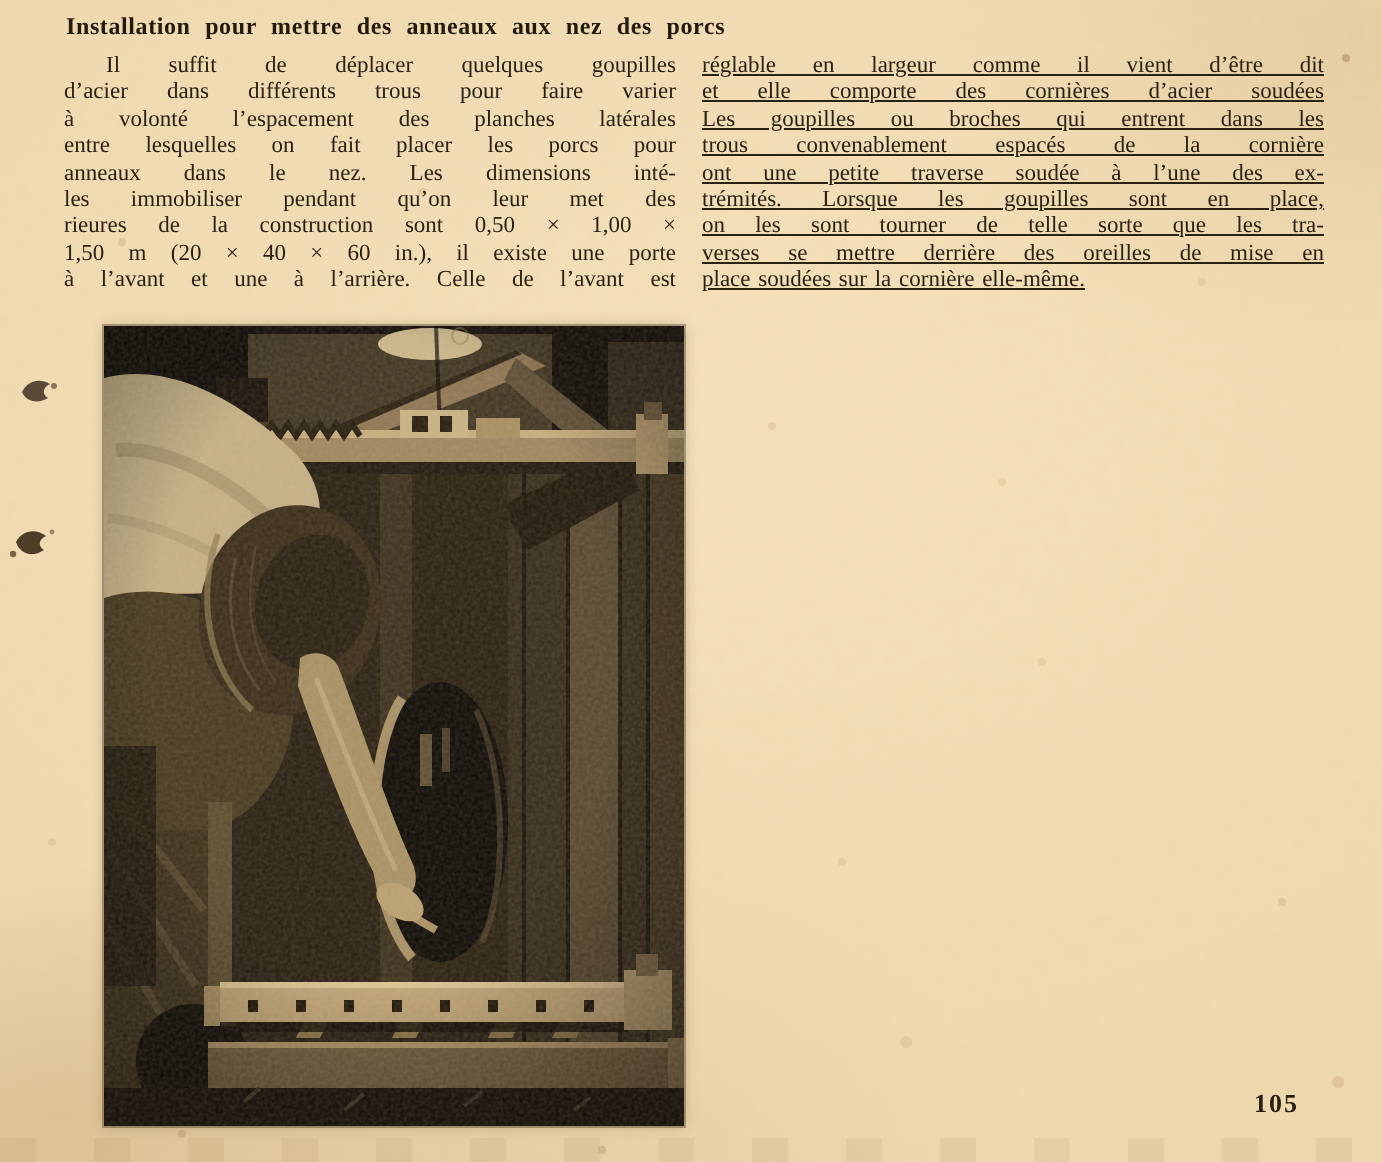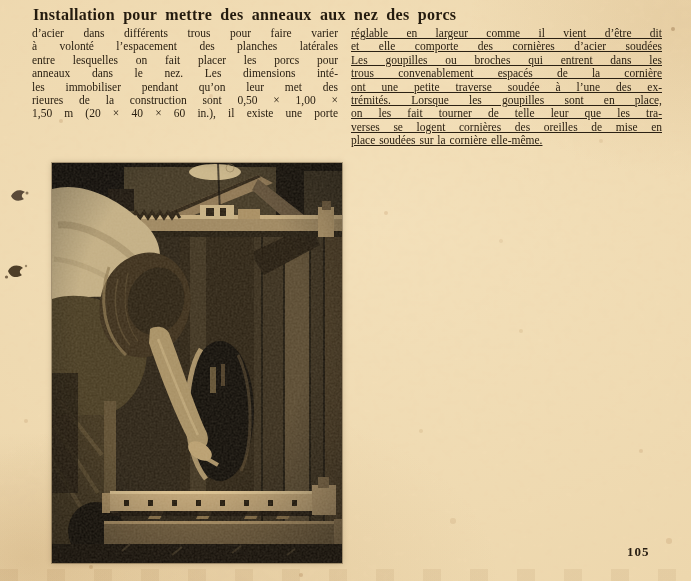--- a/index.html
+++ b/index.html
@@ -19,21 +19,21 @@
     box-shadow:
       60px 120px 0 1px rgba(150,95,45,.18), 210px 95px 0 1px rgba(150,95,45,.13),
       385px 212px 0 1px rgba(160,100,50,.16), 520px 330px 0 1px rgba(150,95,45,.12),
       640px 450px 0 1px rgba(150,95,45,.14), 452px 520px 0 2px rgba(150,95,45,.11),
       90px 566px 0 1px rgba(140,90,40,.2), 300px 574px 0 1px rgba(140,90,40,.22),
       672px 28px 0 1px rgba(120,75,35,.3), 25px 420px 0 1px rgba(150,95,45,.14),
       600px 140px 0 1px rgba(150,95,45,.11), 668px 540px 0 2px rgba(150,95,45,.14),
       500px 240px 0 1px rgba(150,95,45,.10), 420px 430px 0 1px rgba(150,95,45,.12);}
   .title{
     position:absolute;left:33px;top:6px;width:560px;margin:0;
-    font-size:16px;font-weight:bold;letter-spacing:.3px;word-spacing:4px;
+    font-size:12px;font-weight:bold;letter-spacing:.3px;word-spacing:4px;
     color:#241b0e;white-space:nowrap;
   }
   .col{position:absolute;top:27px;color:#2b2113;}
   .col-left{left:32px;width:306px;}
   .col-right{left:351px;width:311px;text-decoration:underline;}
   .ln{
     font-size:11.5px;line-height:13.4px;height:13.4px;overflow:hidden;
     text-align:justify;text-align-last:justify;word-spacing:1px;
   }
   .ln.indent{text-indent:21px;}
@@ -71,38 +71,40 @@
   </svg>
   <svg class="speck" style="left:4px;top:261px" width="26" height="21" viewBox="0 0 26 21">
     <path d="M4,10 C7,4 14,3 19,7 C15,9 15,12 18,14 C12,18 6,16 4,10 Z" fill="#31220f" opacity="0.85"></path>
     <circle cx="2.5" cy="16" r="1.6" fill="#4a3520" opacity="0.7"></circle>
     <circle cx="22" cy="5" r="1.2" fill="#4a3520" opacity="0.5"></circle>
   </svg>
 
   <h1 class="title">Installation pour mettre des anneaux aux nez des porcs</h1>
 
   <div class="col col-left">
+    <div class="ln indent">Il suffit de déplacer quelques goupilles</div>
     <div class="ln">d’acier dans différents trous pour faire varier</div>
     <div class="ln">à volonté l’espacement des planches latérales</div>
     <div class="ln">entre lesquelles on fait placer les porcs pour</div>
     <div class="ln">anneaux dans le nez. Les dimensions inté-</div>
     <div class="ln">les immobiliser pendant qu’on leur met des</div>
     <div class="ln">rieures de la construction sont 0,50 × 1,00 ×</div>
     <div class="ln">1,50 m (20 × 40 × 60 in.), il existe une porte</div>
+    <div class="ln">à l’avant et une à l’arrière. Celle de l’avant est</div>
   </div>
 
   <div class="col col-right">
     <div class="ln">réglable en largeur comme il vient d’être dit</div>
     <div class="ln">et elle comporte des cornières d’acier soudées</div>
     <div class="ln">Les goupilles ou broches qui entrent dans les</div>
     <div class="ln">trous convenablement espacés de la cornière</div>
     <div class="ln">ont une petite traverse soudée à l’une des ex-</div>
     <div class="ln">trémités. Lorsque les goupilles sont en place,</div>
-    <div class="ln">on les fait tourner de telle leur que les tra-</div>
-    <div class="ln">verses se logent cornières des oreilles de mise en</div>
+    <div class="ln">on les sont tourner de telle sorte que les tra-</div>
+    <div class="ln">verses se mettre derrière des oreilles de mise en</div>
     <div class="ln short">place soudées sur la cornière elle-même.</div>
   </div>
 
   <figure class="photo">
     <svg viewBox="0 0 290 400" width="290" height="400" role="img">
       <defs>
         <radialGradient id="vig" cx="48%" cy="42%" r="80%">
           <stop offset="50%" stop-color="#000000" stop-opacity="0"></stop>
           <stop offset="100%" stop-color="#0a0703" stop-opacity="0.55"></stop>
         </radialGradient>

